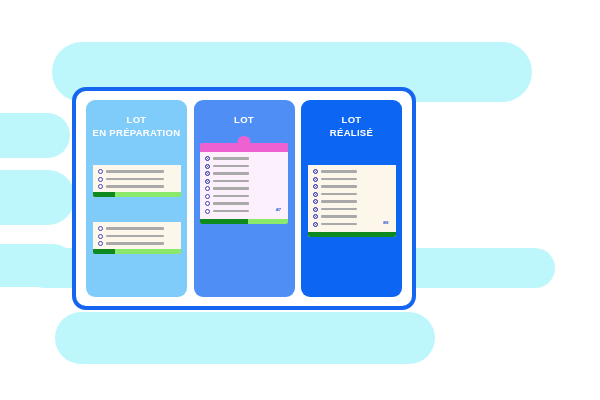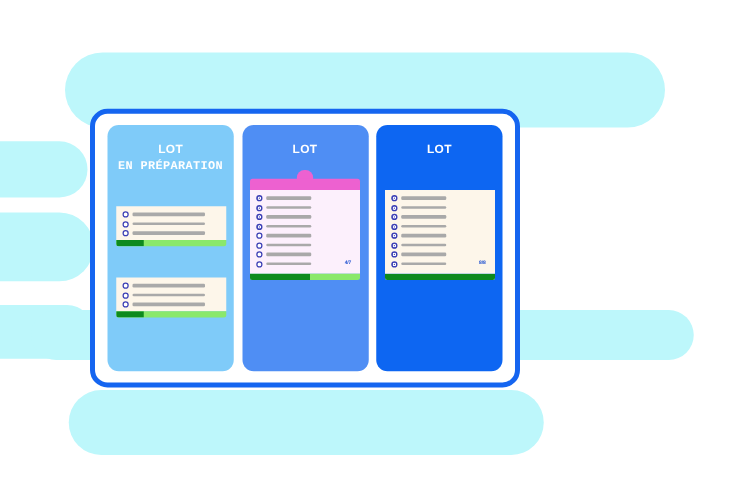--- a/index.html
+++ b/index.html
@@ -64,21 +64,21 @@
 
   .col-title {
     color: #ffffff;
     text-align: center;
     font-size: 9.5px;
     font-weight: 700;
     line-height: 13px;
     letter-spacing: 0.3px;
     white-space: nowrap;
   }
-  .col-title .l2 { display: block; font-family: Liberation Mono, monospace; }
+  .col-title .l2 { display: block; }
 
   
   .cards {
     margin-top: 10px;
     display: flex;
     flex-direction: column;
     align-items: center;
     gap: 9px;
   }
 
@@ -269,21 +269,21 @@
                 <span class="progress-badge">4/7</span>
               </div>
             </div>
             <div class="progress" style="background: rgb(138, 232, 107);">
               <div class="progress-fill" style="width: 55%; background: rgb(14, 138, 30);"></div>
             </div>
           </div>
         </div>
       </div>
       <div class="column col-done" style="background: rgb(13, 102, 242);">
-        <div class="col-title"><span>LOT</span></div>
+        <div class="col-title"><span>LOT</span><span class="l2">RÉALISÉ</span></div>
         <div class="cards">
           <div class="clipboard">
             <div class="clip-tab"></div>
             <div class="clip-header"></div>
             <div class="clip-body" style="background: rgb(253, 246, 234);">
               <div class="row">
                 <span class="chk checked"></span>
                 <span class="line" style="width: 36px;"></span>
               </div>
               <div class="row">

